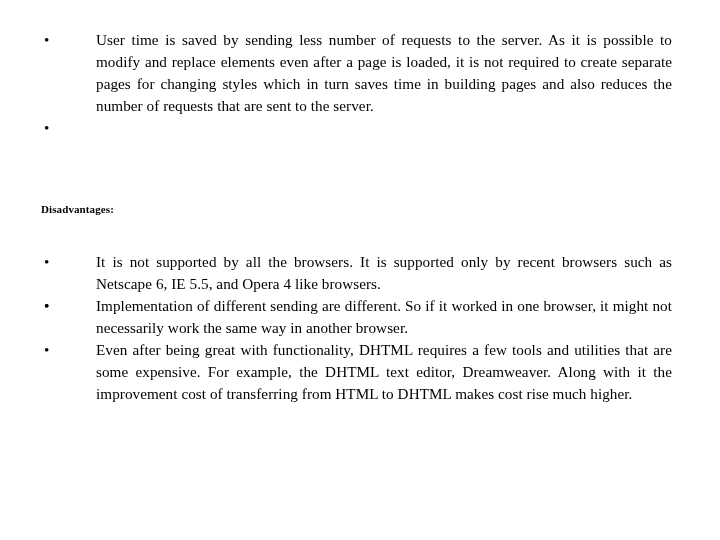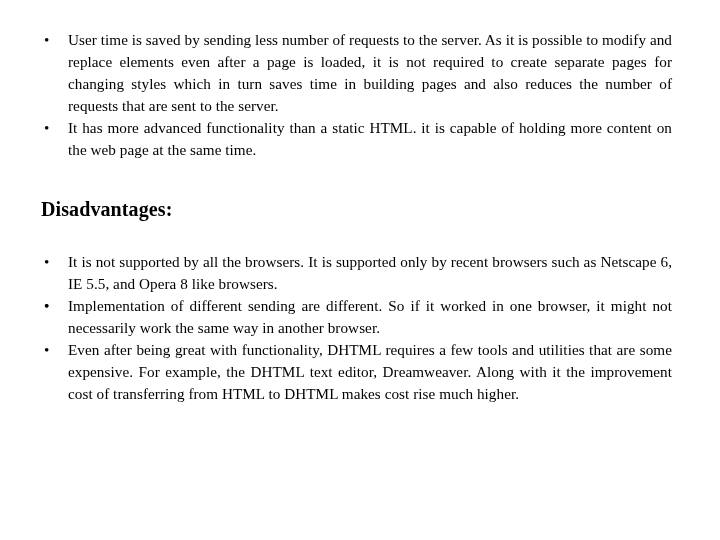--- a/index.html
+++ b/index.html
@@ -46,36 +46,37 @@
     left: 44px;
     top: 0;
     width: 10px;
     font-size: 15.2px;
     line-height: 22px;
     text-align: left;
   }
 
   .bullet-item .bullet-text {
     display: block;
+    margin-left: 28px;
   }
 
   
   .group-advantages {
     position: absolute;
     left: 0;
     top: 29px;
     width: 672px;
   }
 
   
   .section-heading {
     position: absolute;
     left: 41px;
     top: 198px;
-    font-size: 20px;
+    font-size: 11px;
     line-height: 22px;
     font-weight: bold;
     letter-spacing: 0.1px;
     white-space: nowrap;
   }
 
   
   .group-disadvantages {
     position: absolute;
     left: 0;
@@ -88,30 +89,29 @@
 
 <div class="slide">
 
   <ul class="bullet-list group-advantages">
     <li class="bullet-item">
       <span class="bullet-mark">•</span>
       <span class="bullet-text">User time is saved by sending less number of requests to the server. As it is possible to modify and replace elements even after a page is loaded, it is not required to create separate pages for changing styles which in turn saves time in building pages and also reduces the number of requests that are sent to the server.</span>
     </li>
     <li class="bullet-item">
       <span class="bullet-mark">•</span>
-      <span class="bullet-text">It has more advanced functionality than a static HTML. it is capable of holding more content on the web page at the same time.</span>
     </li>
   </ul>
 
   <div class="section-heading">Disadvantages:</div>
 
   <ul class="bullet-list group-disadvantages">
     <li class="bullet-item">
       <span class="bullet-mark">•</span>
-      <span class="bullet-text">It is not supported by all the browsers. It is supported only by recent browsers such as Netscape 6, IE 5.5, and Opera 8 like browsers.</span>
+      <span class="bullet-text">It is not supported by all the browsers. It is supported only by recent browsers such as Netscape 6, IE 5.5, and Opera 4 like browsers.</span>
     </li>
     <li class="bullet-item">
       <span class="bullet-mark">•</span>
     </li>
     <li class="bullet-item">
       <span class="bullet-mark">•</span>
       <span class="bullet-text">Implementation of different sending are different. So if it worked in one browser, it might not necessarily work the same way in another browser.</span>
     </li>
     <li class="bullet-item">
       <span class="bullet-mark">•</span>

